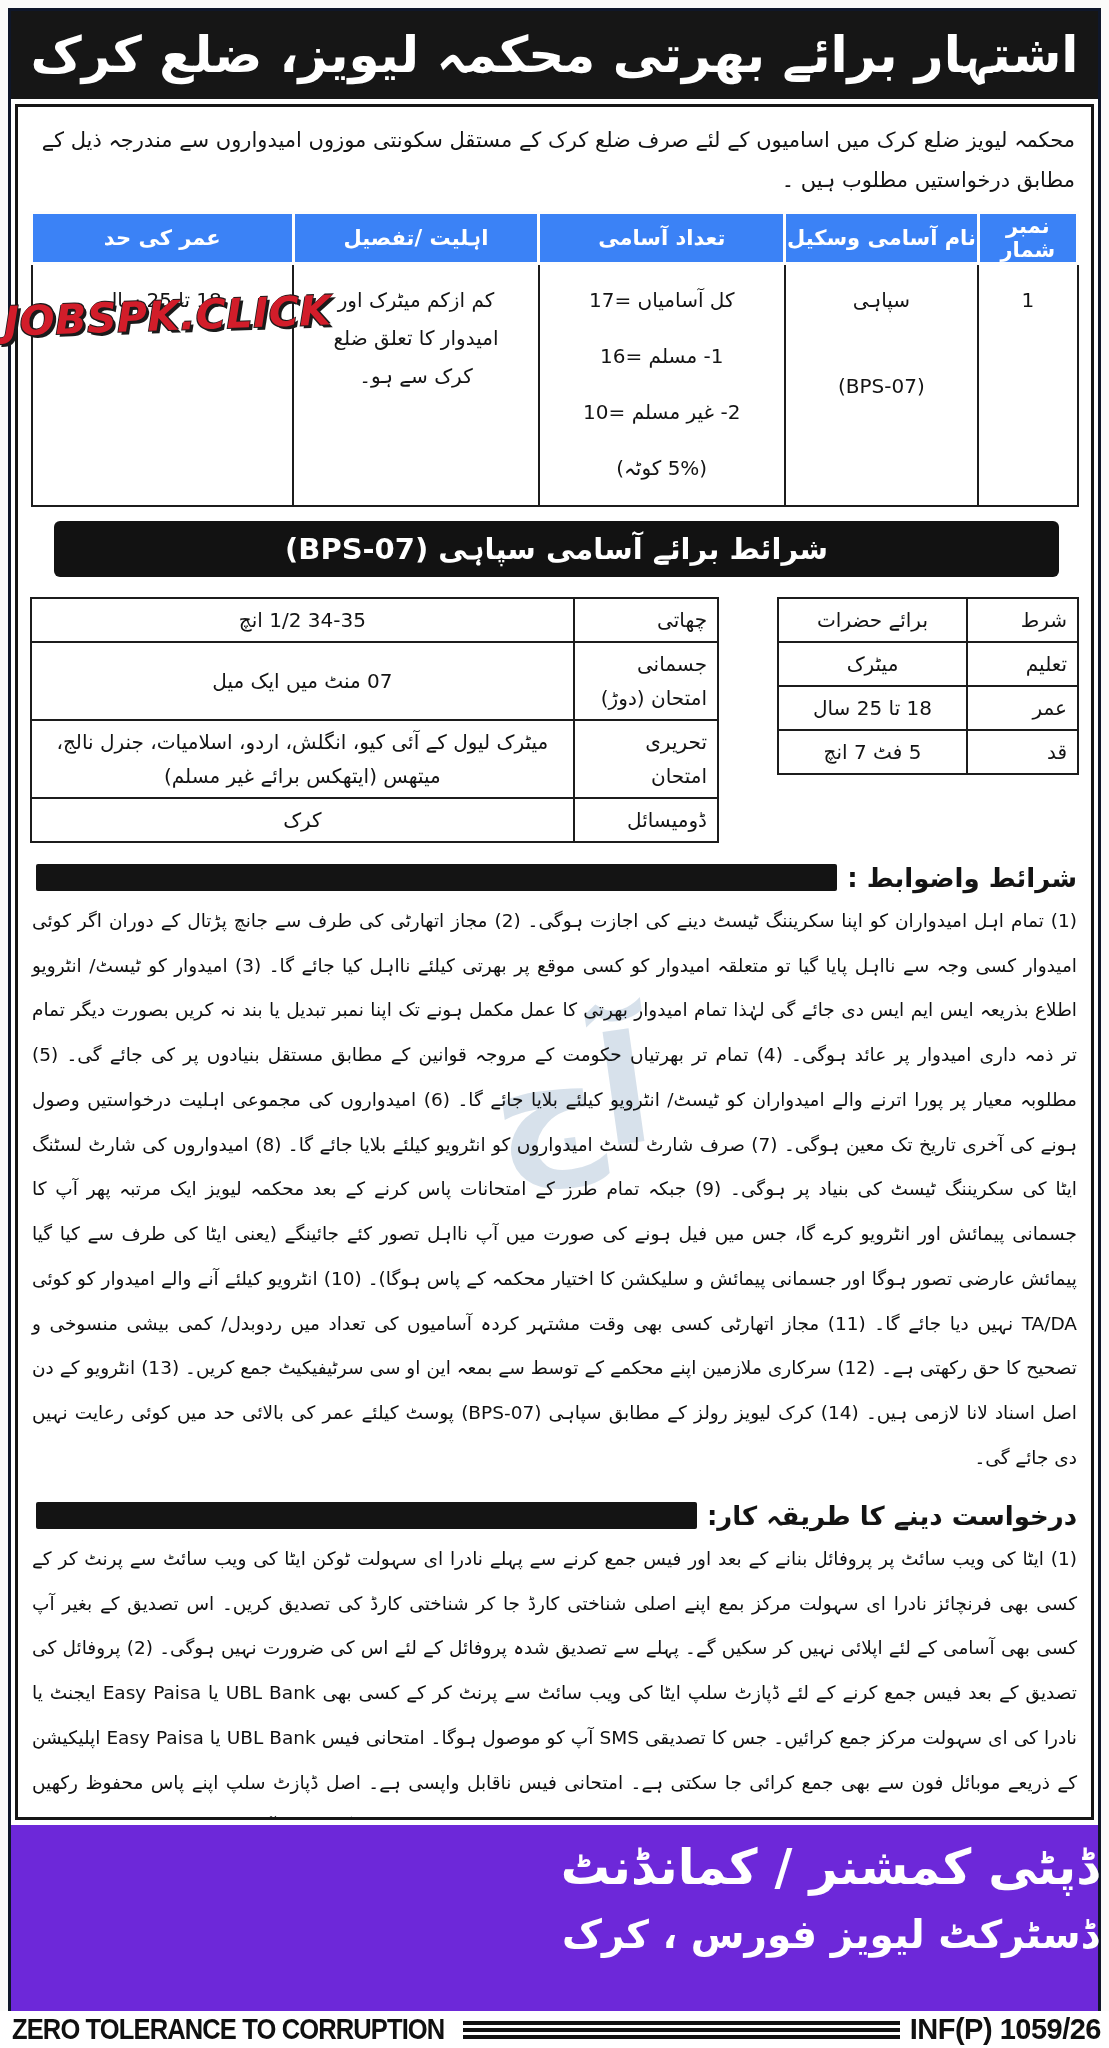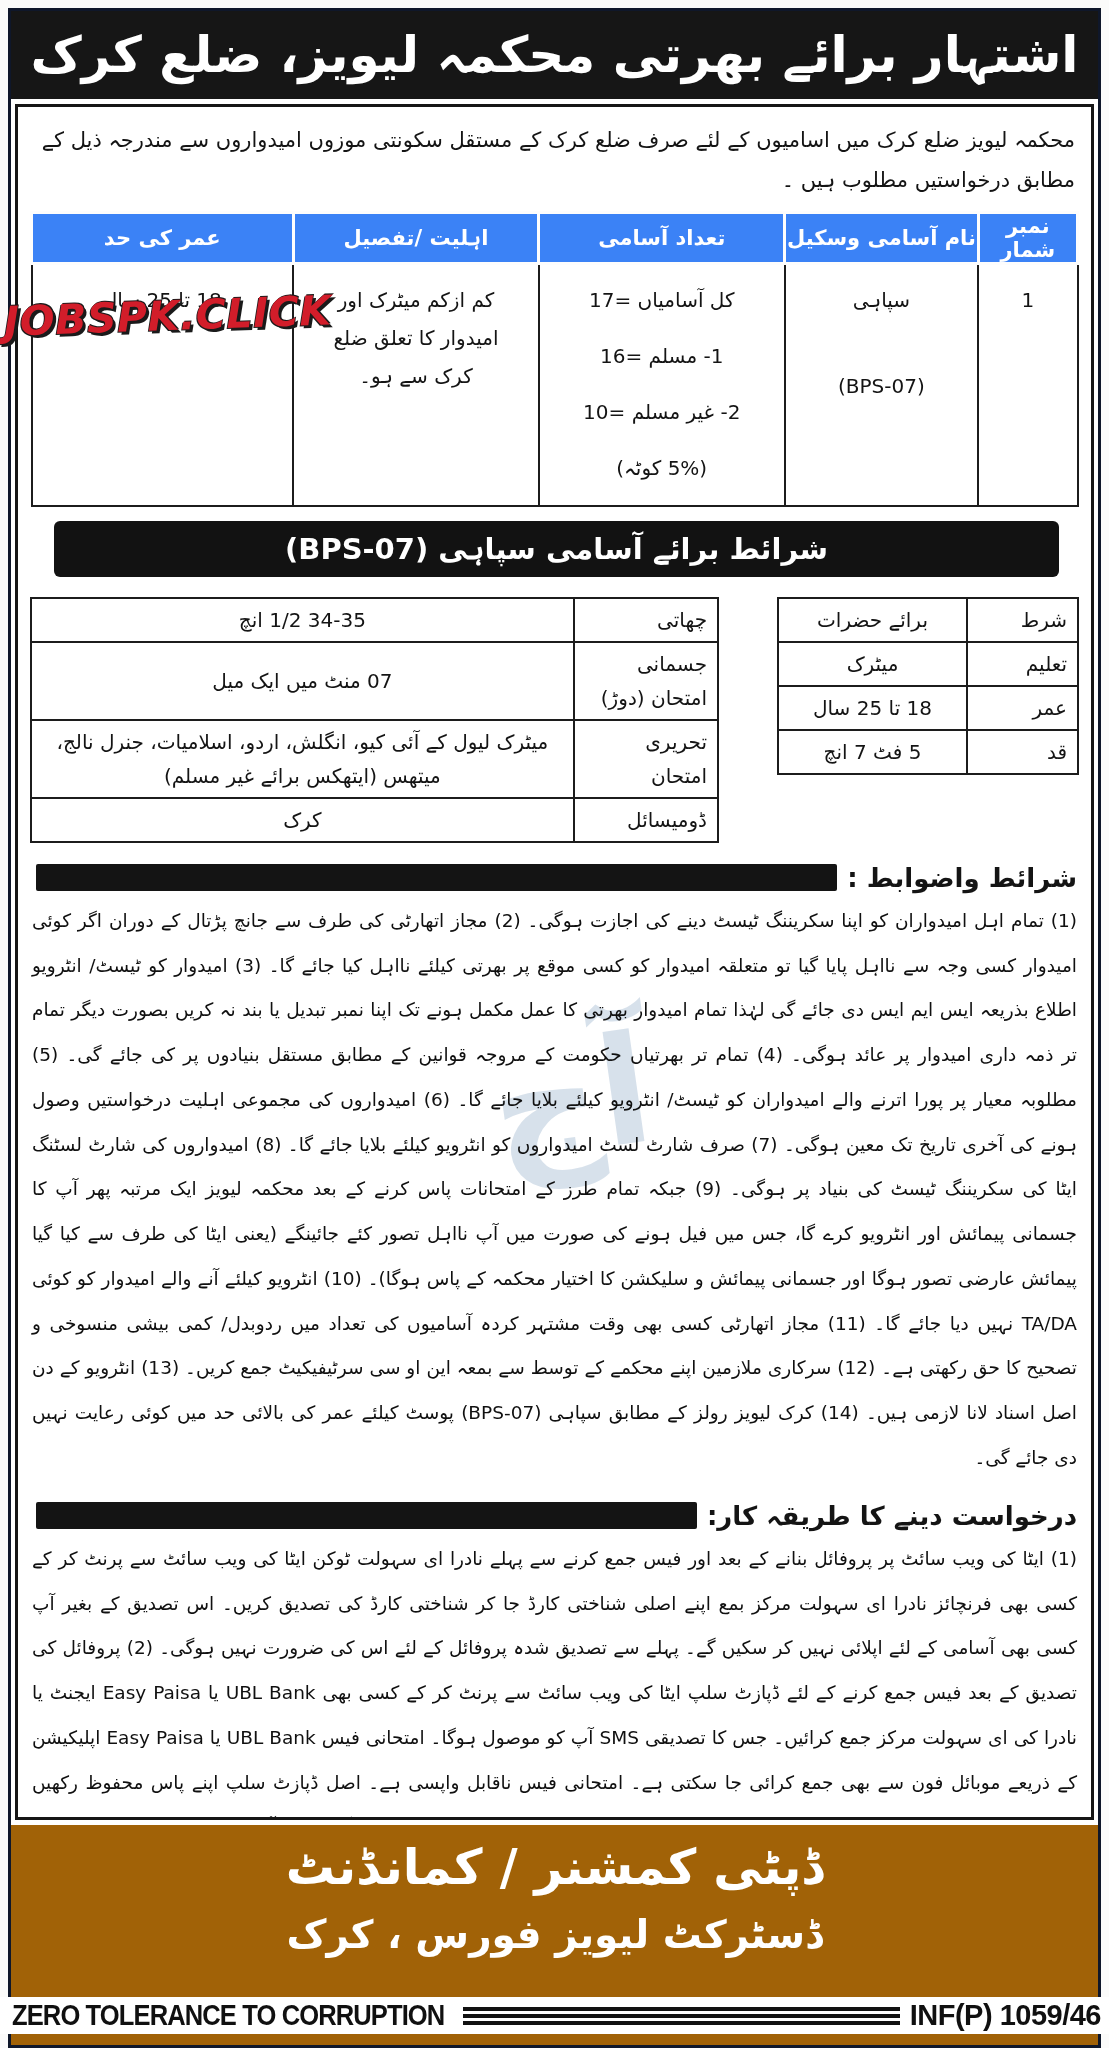--- a/index.html
+++ b/index.html
@@ -64,27 +64,27 @@
   table.cond.wide td.lbl { width:21%; }
   table.cond td.val { text-align:center; }
   .sec-head { display:flex; align-items:center; margin:20px 2px 6px; }
   .sec-title { font-size:26px; font-weight:800; white-space:nowrap; }
   .sec-bar { flex:1; height:27px; background:#141414; margin-left:4px; margin-right:10px; border-radius:2px; }
   .body-text {
     font-size:18.5px; line-height:2.42; text-align:justify;
     margin:0 2px; color:#101010;
   }
   .signature-band {
-    flex:1; background:#a16207; color:#fff; text-align:center;
+    flex:1; background:#6d28d9; color:#fff; text-align:right;
     padding-top:14px; direction:rtl;
   }
   .sig1 { font-size:49px; font-weight:800; }
   .sig2 { font-size:39px; font-weight:800; margin-top:16px; }
   .footer-strip {
-    position:absolute; left:0; right:0; bottom:14px; height:37px; z-index:6;
+    position:absolute; left:0; right:0; bottom:0; height:37px; z-index:6;
     background:#fff; display:flex; align-items:center; padding:0 8px 0 12px;
   }
   .slogan {
     font-family:"Liberation Sans", sans-serif; font-weight:700; font-size:29px;
     letter-spacing:-1px; white-space:nowrap; color:#101010;
     transform:scaleX(0.88); transform-origin:left center;
   }
   .sep-lines {
     flex:1; height:18px; margin:0 10px 0 -40px;
     background:repeating-linear-gradient(#111 0 4px, transparent 4px 7px);
@@ -229,16 +229,16 @@
     <div class="signature-band">
       <div class="sig1">ڈپٹی کمشنر / کمانڈنٹ</div>
       <div class="sig2">ڈسٹرکٹ لیویز فورس ، کرک</div>
     </div>
 
   </div>
 
   <div class="footer-strip">
     <span class="slogan">ZERO TOLERANCE TO CORRUPTION</span>
     <span class="sep-lines"></span>
-    <span class="ref">INF(P) 1059/46</span>
+    <span class="ref">INF(P) 1059/26</span>
   </div>
 
 </div>
 
 </body></html>

